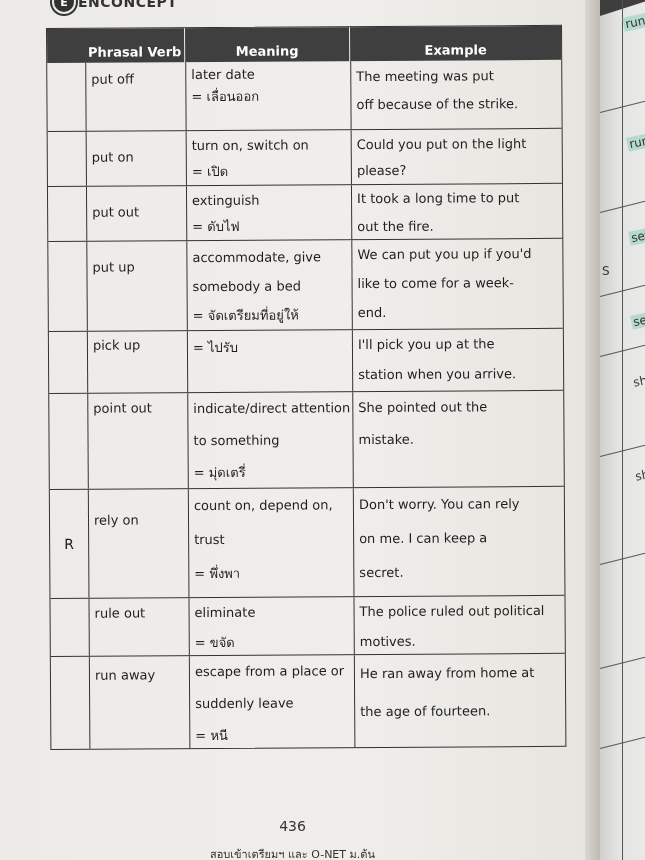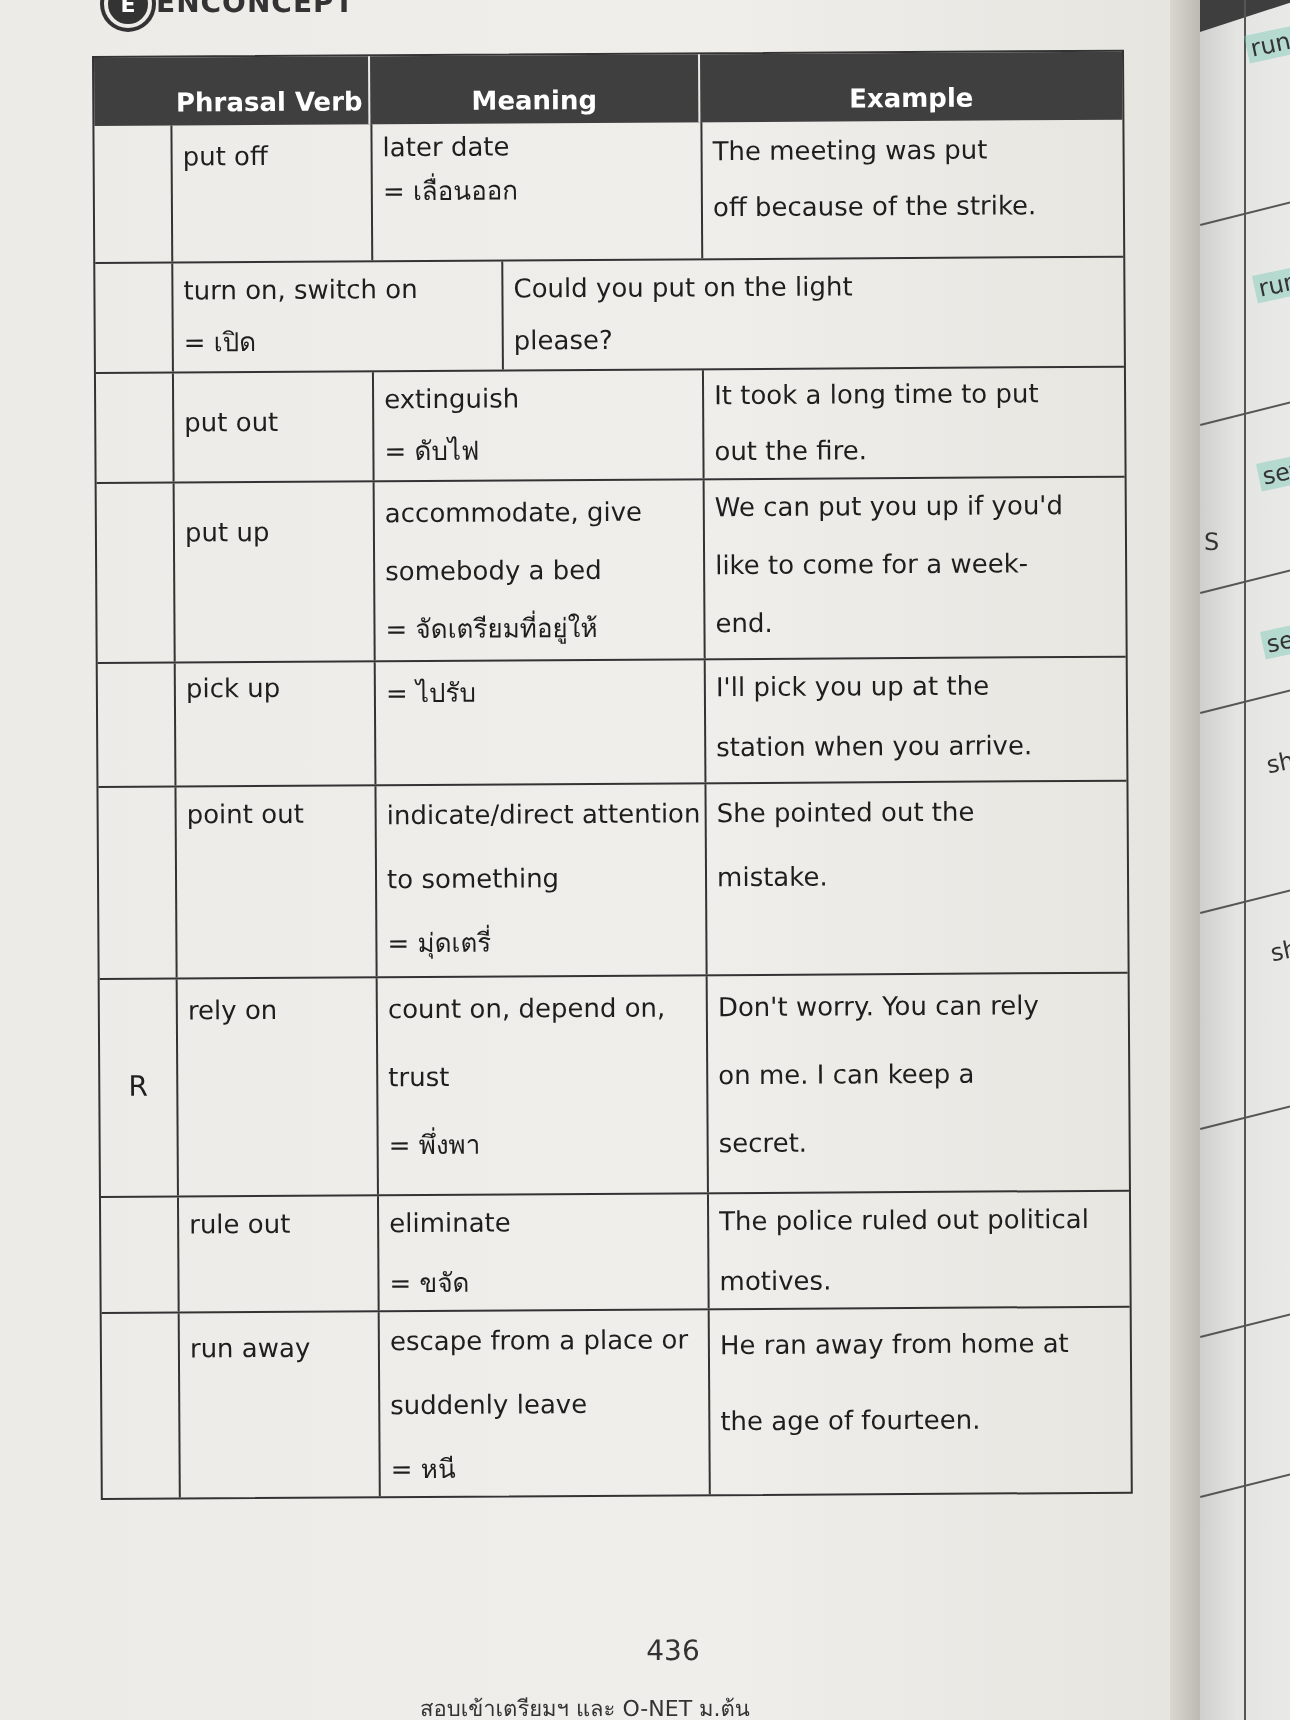--- a/index.html
+++ b/index.html
@@ -68,21 +68,21 @@
   .row { display: flex; border-top: 1px solid #333; box-sizing: border-box; }
   .row:first-child { border-top: none; }
   .cell { box-sizing: border-box; border-left: 1px solid #333; font-size: 13px; line-height: 34px; padding: 0 5px; }
   .cell.c0 { border-left: none; display: flex; align-items: center; justify-content: center; font-size: 14px; }
   .cell.c1 { padding-top: 0; }
   .cell .line { display: block; white-space: nowrap; }
   .cell.c2, .cell.c3 { padding-top: 0; }
   .thai { font-size: 13px; }
 
   .footer-page {
-    position: absolute; left: 0; width: 585px; top: 818px; text-align: center; font-size: 14px; color: #333; margin-left: 44px;
+    position: absolute; left: 0; width: 585px; top: 818px; text-align: center; font-size: 14px; color: #333;
   }
   .footer-title {
     position: absolute; left: 0; width: 585px; top: 845px; text-align: center; font-size: 11px; color: #333;
   }
 </style>
 </head>
 <body>
 
 <div class="page">
   <div class="brand">
@@ -109,20 +109,23 @@
           <span class="line thai">= เลื่อนออก</span>
         </div>
         <div class="cell c3" style="line-height:28px;padding-top:2px">
           <span class="line">The meeting was put</span>
           <span class="line">off because of the strike.</span>
         </div>
       </div>
 
       <div class="row" style="height:55px">
         <div class="cell c0"></div>
+        <div class="cell c1" style="line-height:52px">
+            <span class="line">put on</span>
+          </div>
         <div class="cell c2" style="line-height:26px;padding-top:2px">
           <span class="line">turn on, switch on</span>
           <span class="line thai">= เปิด</span>
         </div>
         <div class="cell c3" style="line-height:26px;padding-top:2px">
           <span class="line">Could you put on the light</span>
           <span class="line">please?</span>
         </div>
       </div>
 
@@ -183,21 +186,21 @@
           <span class="line thai">= มุ่ดเตรี่</span>
         </div>
         <div class="cell c3" style="line-height:32px;padding-top:0">
           <span class="line">She pointed out the</span>
           <span class="line">mistake.</span>
         </div>
       </div>
 
       <div class="row" style="height:109px">
         <div class="cell c0">R</div>
-        <div class="cell c1" style="line-height:30px;padding-top:2px">
+        <div class="cell c1" style="line-height:30px;padding-top:16px">
             <span class="line">rely on</span>
           </div>
         <div class="cell c2" style="line-height:34px;padding-top:0">
           <span class="line">count on, depend on,</span>
           <span class="line">trust</span>
           <span class="line thai">= พึ่งพา</span>
         </div>
         <div class="cell c3" style="line-height:34px;padding-top:0">
           <span class="line">Don't worry.  You can rely</span>
           <span class="line">on me. I can keep a</span>

